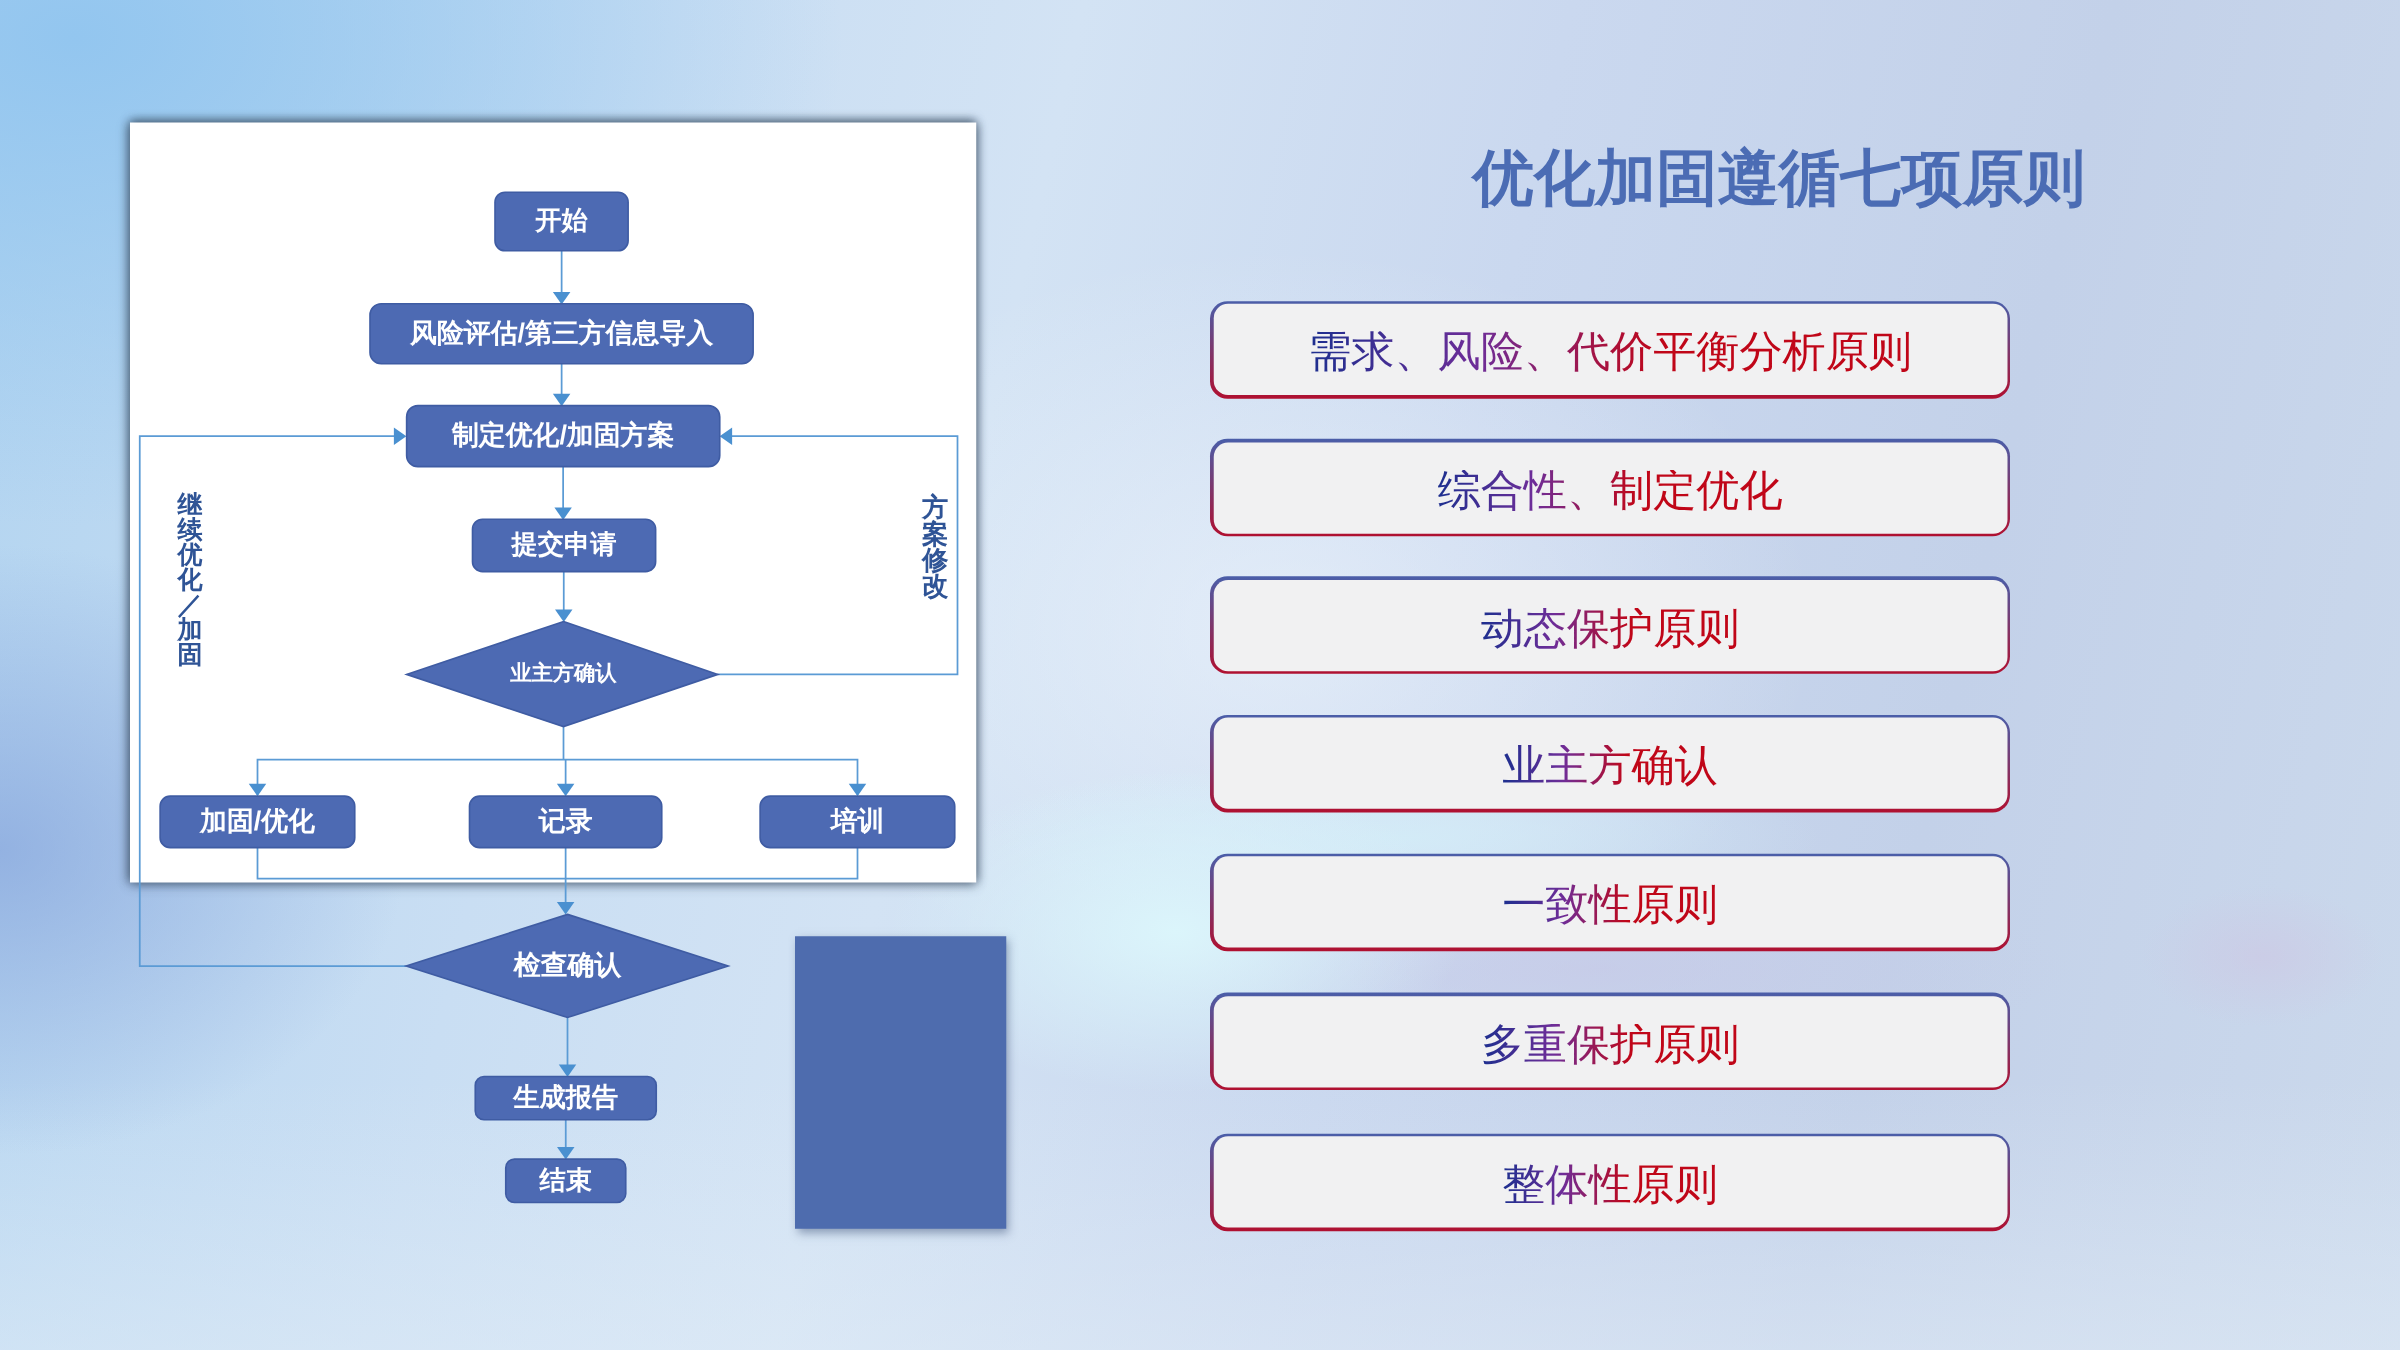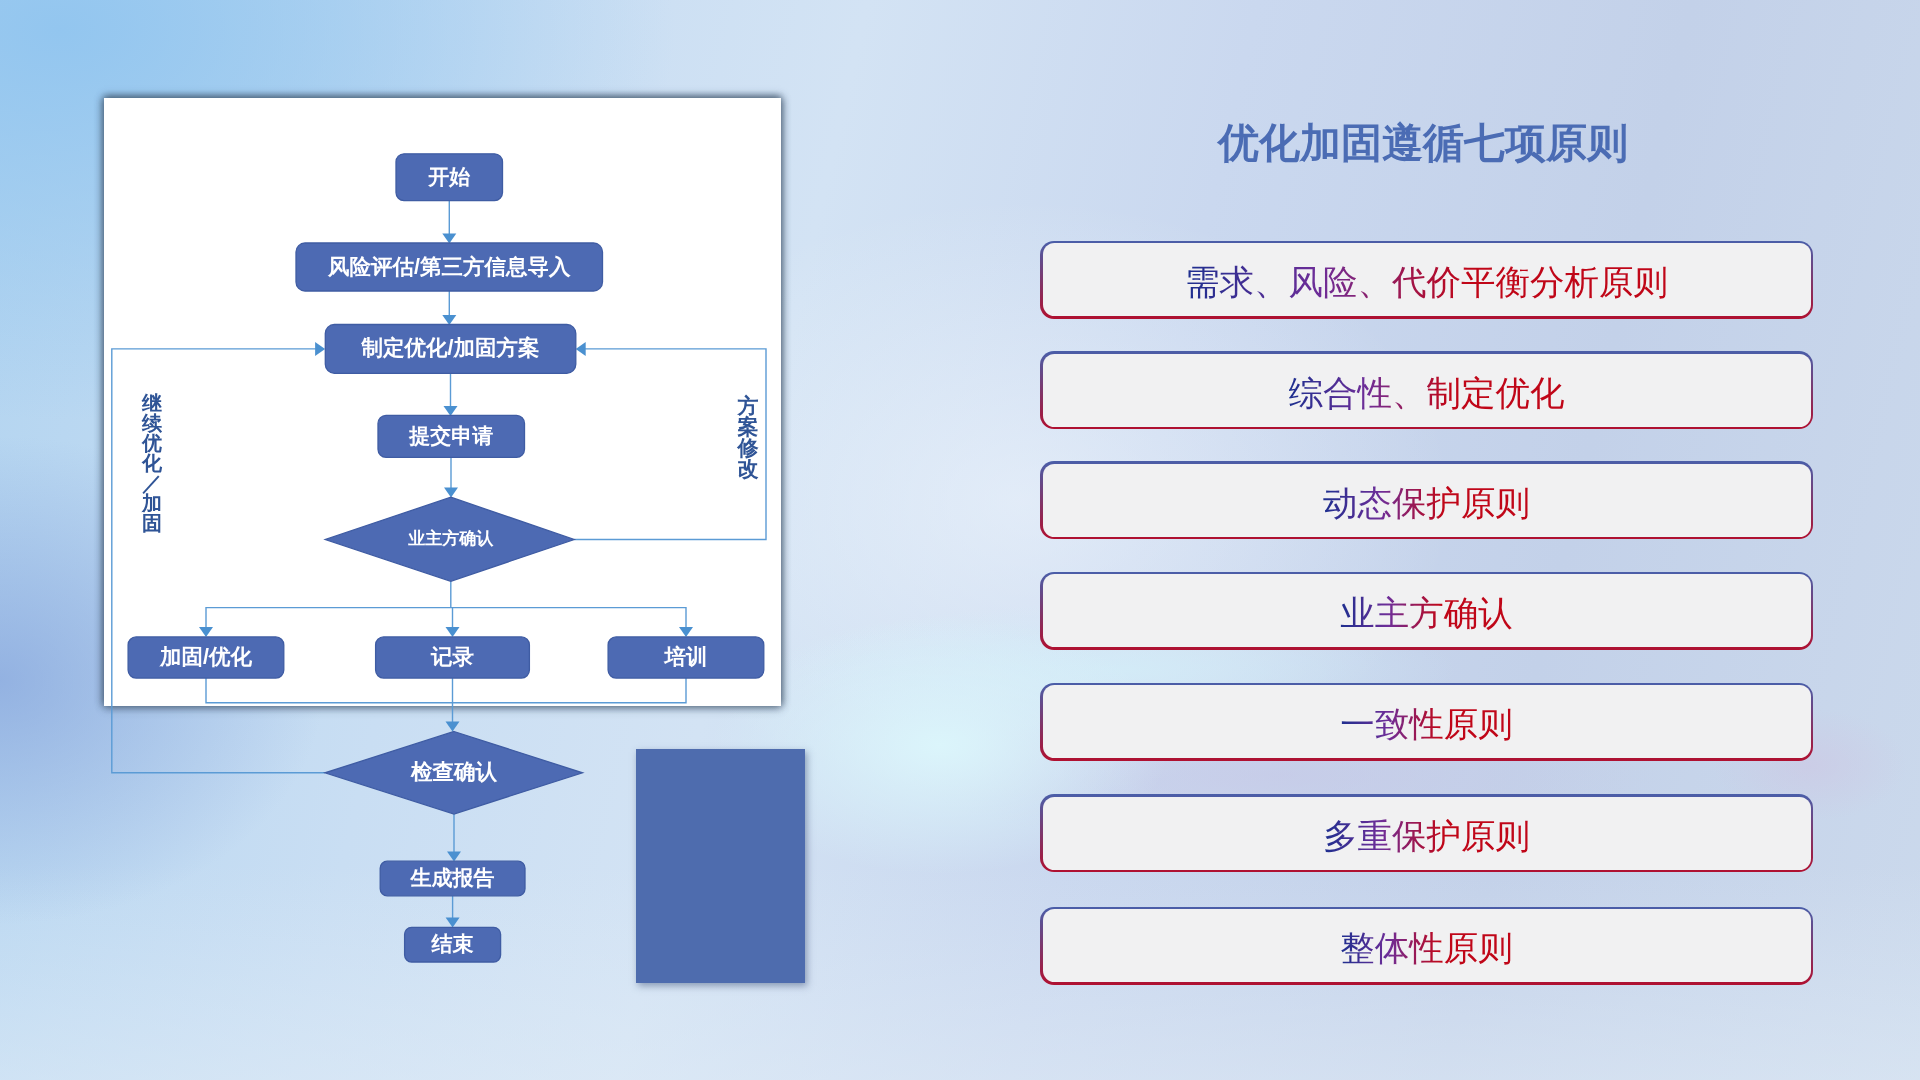--- a/index.html
+++ b/index.html
@@ -21,25 +21,25 @@
     position:absolute;left:636px;top:749px;width:169px;height:234px;
     background:#4e6cae;box-shadow:2px 3px 7px rgba(60,80,120,0.5);
   }
   .card{
     position:absolute;left:104px;top:98px;width:677px;height:608px;
     background:#ffffff;
     box-shadow:0 -3px 7px rgba(62,82,105,0.62), 0 3px 8px rgba(62,82,105,0.45), -3px 0 7px rgba(62,82,105,0.35), 3px 0 7px rgba(62,82,105,0.35);
   }
   .title{
     position:absolute;left:1023px;top:112px;width:800px;height:62px;
-    text-align:center;font-size:41px;font-weight:bold;color:#4b6cb4;line-height:62px;
+    text-align:center;font-size:49px;font-weight:bold;color:#4b6cb4;line-height:62px;
     letter-spacing:0px;
   }
   .pbox{
-    position:absolute;left:1040px;width:773px;height:78px;box-sizing:border-box;
+    position:absolute;left:968px;width:640px;height:78px;box-sizing:border-box;
     background:linear-gradient(180deg,#4a5ea9 0%,#b01030 100%);
     border-radius:14px;padding:2.5px;
   }
   .pbox .inner{
     width:100%;height:100%;box-sizing:border-box;background:#f1f1f2;border-radius:11.5px;
     display:flex;align-items:center;justify-content:center;
   }
   .pbox .txt{
     font-size:34.5px;line-height:1;
     background:linear-gradient(90deg,#1d2f8f 0%,#6e2d98 28%,#c00618 58%,#c00618 100%);

